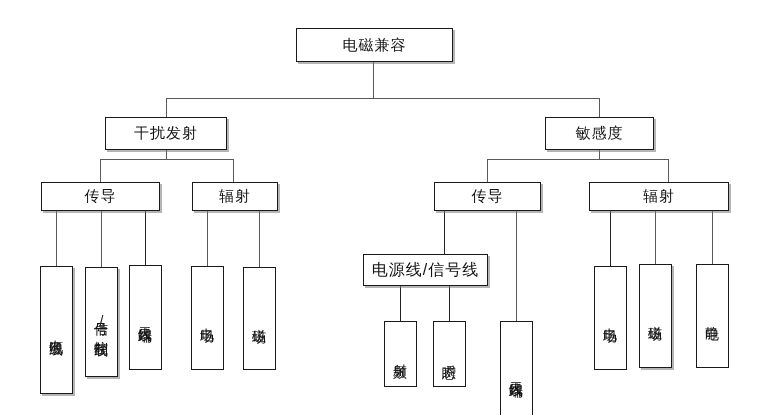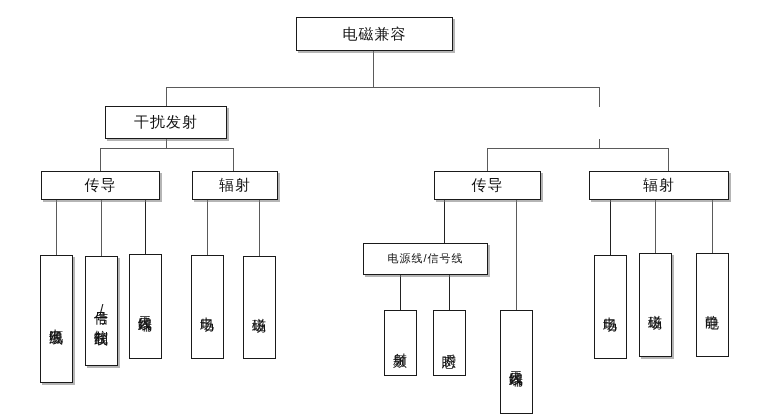--- a/index.html
+++ b/index.html
@@ -3,40 +3,40 @@
 <meta charset="utf-8">
 <style>
   html,body{margin:0;padding:0;}
   body{
     width:762px;height:415px;
     background:#ffffff;
     font-family:"Liberation Sans","DejaVu Sans",sans-serif;
     overflow:hidden;
     position:relative;
   }
-  #canvas{position:absolute;left:0;top:5px;width:762px;height:305px;}
+  #canvas{position:absolute;left:0;top:16px;width:762px;height:305px;}
 
   .node{
     position:absolute;
     box-sizing:border-box;
     border:1px solid #1a1a1a;
     background:#ffffff;
     color:#111111;
     display:flex;
     align-items:center;
     justify-content:center;
     text-align:center;
     line-height:1.08;
     z-index:3;
   }
   
   .node.sh{box-shadow:2px 2px 0 0 rgba(120,120,120,.55);}
 
   .h-node{font-size:15px;letter-spacing:1px;}
-  .h-node.small{font-size:11px;}
+  .h-node.small{font-size:16px;}
 
   
   .v-node{
     font-size:14px;
     letter-spacing:1px;
   }
   .v-node .vtxt{
     writing-mode:vertical-rl;
     text-orientation:upright;
     white-space:nowrap;
@@ -101,20 +101,23 @@
   <div class="line v" style="left:712px;top:195px;height:53px;"></div>
 
   <div class="node h-node sh" style="left:296px;top:12px;width:157px;height:34px;">
     <span>电磁兼容</span>
   </div>
 
   <div class="node h-node sh" style="left:105px;top:101px;width:122px;height:33px;align-items:center;">
     <span>干扰发射</span>
   </div>
 
+  <div class="node h-node sh" style="left:545px;top:101px;width:109px;height:33px;">
+    <span>敏感度</span>
+  </div>
 
   <div class="node h-node sh" style="left:41px;top:166px;width:119px;height:29px;">
     <span>传导</span>
   </div>
 
   <div class="node h-node sh" style="left:192px;top:166px;width:86px;height:29px;">
     <span>辐射</span>
   </div>
 
   <div class="node h-node sh" style="left:434px;top:166px;width:107px;height:29px;">

